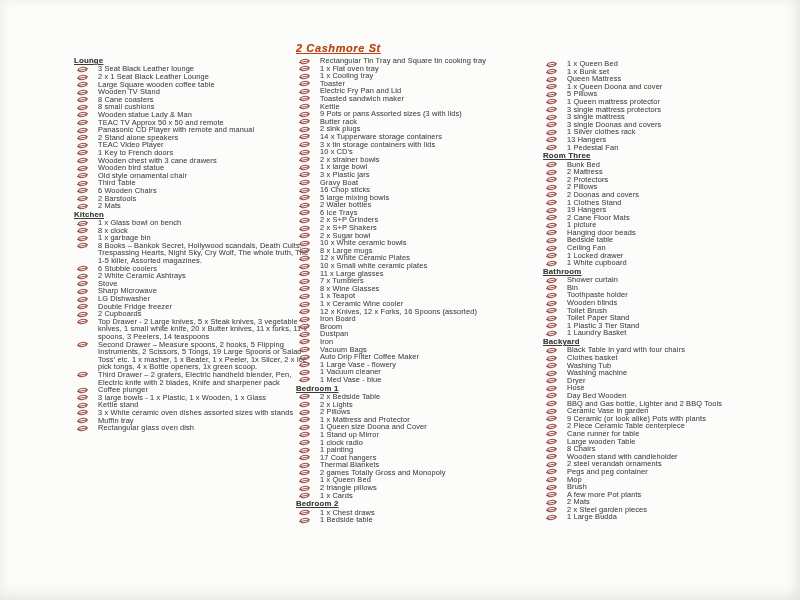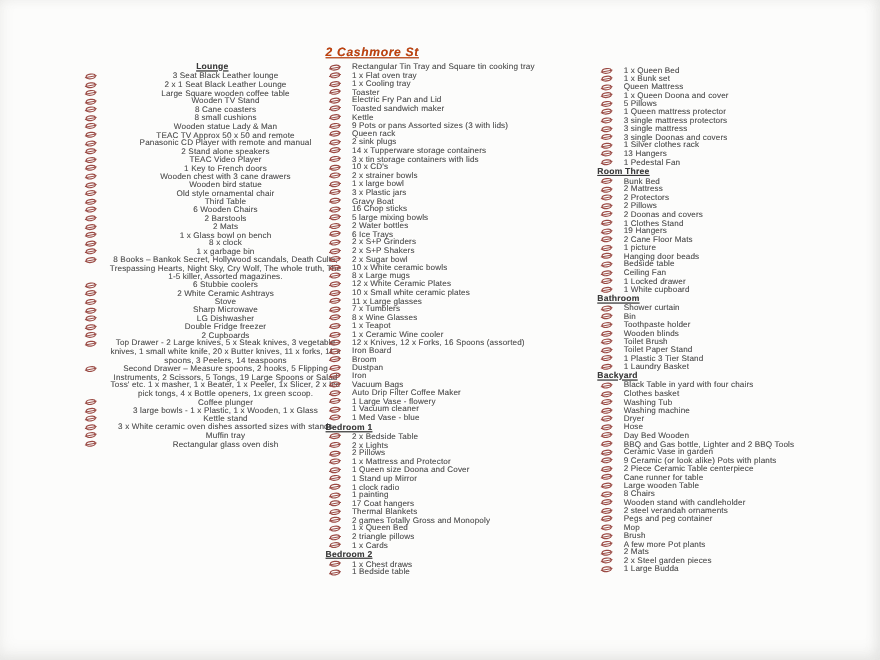--- a/index.html
+++ b/index.html
@@ -9,21 +9,21 @@
     font-family:"Liberation Sans", sans-serif;
     position:relative;
   }
   .page {
     position:absolute; inset:0;
     background:#fcfcfb;
     overflow:hidden;
     box-shadow: inset 0 -6px 14px rgba(120,120,115,0.12), inset -5px 0 10px rgba(120,120,115,0.08);
   }
   .col { position:absolute; }
-  #col-left   { left:74px;  top:56px; width:238px;text-align:center; }
+  #col-left   { left:74px;  top:56px; width:238px; }
   #col-middle { left:296px; top:42px; width:248px; }
   #col-right  { left:543px; top:60px; width:252px; }
 
   .page-title {
     font-size:11px; font-weight:bold;
     text-decoration:underline;
     color:#c2410c; letter-spacing:0.6px;
     margin:0 0 3px 0;
     text-shadow:0 0 0.5px rgba(60,60,60,0.45);
     font-style:italic;
@@ -215,20 +215,21 @@
       </div>
       <div class="item">
         <span class="marker">
           <svg width="11" height="7" viewBox="0 0 11 7">
             <ellipse cx="5.5" cy="3.5" rx="4.2" ry="2.1" fill="none" stroke="#9a4a44" stroke-width="1.1" transform="rotate(-8 5.5 3.5)"></ellipse>
             <line x1="0" y1="4.7" x2="11" y2="2.7" stroke="#9a4a44" stroke-width="0.9"></line>
           </svg>
         </span>
         <span class="item-text">2 Mats</span>
       </div>
+      <div class="section-heading">Kitchen</div>
       <div class="item">
         <span class="marker">
           <svg width="11" height="7" viewBox="0 0 11 7">
             <ellipse cx="5.5" cy="3.5" rx="4.2" ry="2.1" fill="none" stroke="#9a4a44" stroke-width="1.1" transform="rotate(-8 5.5 3.5)"></ellipse>
             <line x1="0" y1="4.7" x2="11" y2="2.7" stroke="#9a4a44" stroke-width="0.9"></line>
           </svg>
         </span>
         <span class="item-text">1 x Glass bowl on bench</span>
       </div>
       <div class="item">
@@ -331,20 +332,29 @@
         <span class="item-text">Top Drawer - 2 Large knives, 5 x Steak knives, 3 vegetable knives, 1 small white knife, 20 x Butter knives, 11 x forks, 11 x spoons, 3 Peelers, 14 teaspoons</span>
       </div>
       <div class="item">
         <span class="marker">
           <svg width="11" height="7" viewBox="0 0 11 7">
             <ellipse cx="5.5" cy="3.5" rx="4.2" ry="2.1" fill="none" stroke="#9a4a44" stroke-width="1.1" transform="rotate(-8 5.5 3.5)"></ellipse>
             <line x1="0" y1="4.7" x2="11" y2="2.7" stroke="#9a4a44" stroke-width="0.9"></line>
           </svg>
         </span>
         <span class="item-text">Second Drawer – Measure spoons, 2 hooks, 5 Flipping Instruments, 2 Scissors, 5 Tongs, 19 Large Spoons or Salad Toss' etc. 1 x masher, 1 x Beater, 1 x Peeler, 1x Slicer, 2 x Ice pick tongs, 4 x Bottle openers, 1x green scoop.</span>
+      </div>
+      <div class="item">
+        <span class="marker">
+          <svg width="11" height="7" viewBox="0 0 11 7">
+            <ellipse cx="5.5" cy="3.5" rx="4.2" ry="2.1" fill="none" stroke="#9a4a44" stroke-width="1.1" transform="rotate(-8 5.5 3.5)"></ellipse>
+            <line x1="0" y1="4.7" x2="11" y2="2.7" stroke="#9a4a44" stroke-width="0.9"></line>
+          </svg>
+        </span>
+        <span class="item-text">Third Drawer – 2 graters, Electric handheld blender, Pen, Electric knife with 2 blades, Knife and sharpener pack</span>
       </div>
       <div class="item">
         <span class="marker">
           <svg width="11" height="7" viewBox="0 0 11 7">
             <ellipse cx="5.5" cy="3.5" rx="4.2" ry="2.1" fill="none" stroke="#9a4a44" stroke-width="1.1" transform="rotate(-8 5.5 3.5)"></ellipse>
             <line x1="0" y1="4.7" x2="11" y2="2.7" stroke="#9a4a44" stroke-width="0.9"></line>
           </svg>
         </span>
         <span class="item-text">Coffee plunger</span>
       </div>
@@ -468,21 +478,21 @@
         </span>
         <span class="item-text">9 Pots or pans Assorted sizes (3 with lids)</span>
       </div>
       <div class="item">
         <span class="marker">
           <svg width="11" height="7" viewBox="0 0 11 7">
             <ellipse cx="5.5" cy="3.5" rx="4.2" ry="2.1" fill="none" stroke="#9a4a44" stroke-width="1.1" transform="rotate(-8 5.5 3.5)"></ellipse>
             <line x1="0" y1="4.7" x2="11" y2="2.7" stroke="#9a4a44" stroke-width="0.9"></line>
           </svg>
         </span>
-        <span class="item-text">Queen rack</span>
+        <span class="item-text">Butter rack</span>
       </div>
       <div class="item">
         <span class="marker">
           <svg width="11" height="7" viewBox="0 0 11 7">
             <ellipse cx="5.5" cy="3.5" rx="4.2" ry="2.1" fill="none" stroke="#9a4a44" stroke-width="1.1" transform="rotate(-8 5.5 3.5)"></ellipse>
             <line x1="0" y1="4.7" x2="11" y2="2.7" stroke="#9a4a44" stroke-width="0.9"></line>
           </svg>
         </span>
         <span class="item-text">2 sink plugs</span>
       </div>

